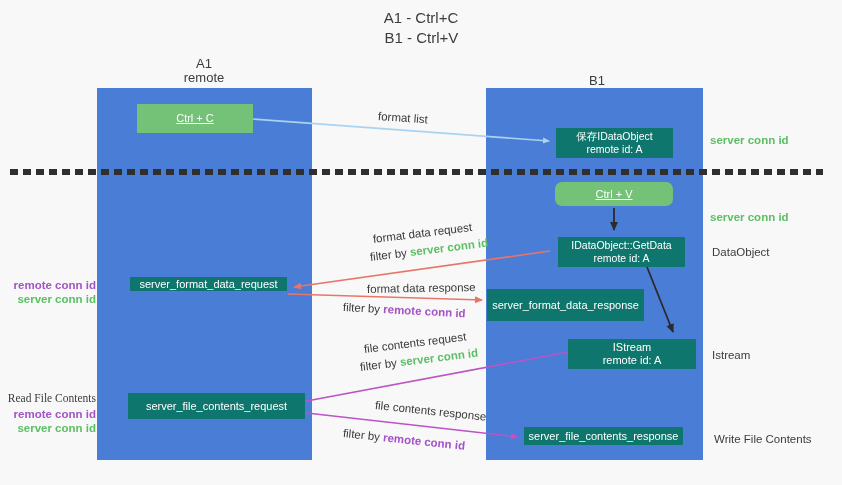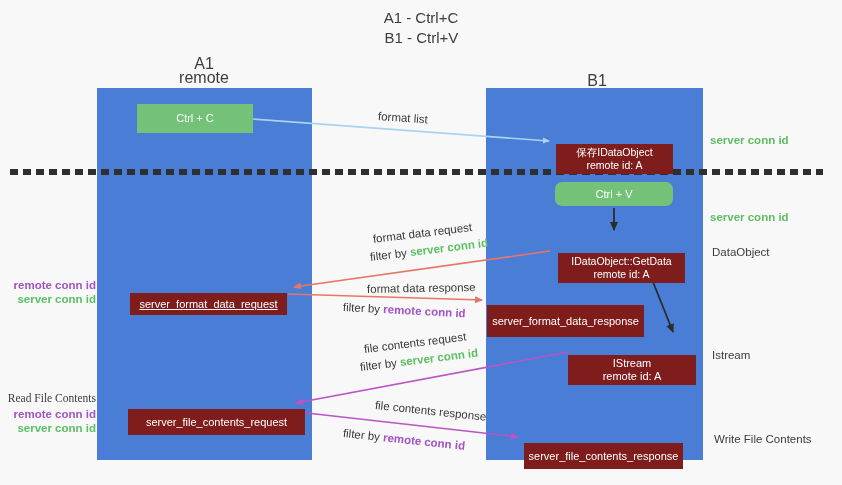--- a/index.html
+++ b/index.html
@@ -9,37 +9,37 @@
     font-family:"Liberation Sans","DejaVu Sans",sans-serif;
     color:#3c3c3c;
   }
   .title{
     position:absolute;left:0;top:8px;width:100%;text-align:center;
     font-size:15px;line-height:20px;color:#3c3c3c;
   }
   .title .inner{display:inline-block;text-align:right;}
   .col-header{
     position:absolute;width:120px;text-align:center;
-    font-size:16px;line-height:14px;color:#3c3c3c;
+    font-size:13px;line-height:14px;color:#3c3c3c;
   }
   .lane{position:absolute;top:88px;height:372px;background:#4a7dd6;z-index:1;}
   .lane-left{left:97px;width:215px;}
   .lane-right{left:486px;width:217px;}
   .divider{
     position:absolute;left:10px;top:169px;width:813px;height:6px;z-index:2;
     background:repeating-linear-gradient(90deg,#2f2f2f 0 8px,transparent 8px 13px);
   }
   .arrows{position:absolute;left:0;top:0;z-index:3;pointer-events:none;}
   .node{
     position:absolute;z-index:4;display:flex;flex-direction:column;
     align-items:center;justify-content:center;
     color:#fff;font-size:11px;line-height:13px;text-align:center;
   }
-  .node.green{background:#74c178;}
-  .node.orange{background:#7f1d1d;margin-top:16px;}
+  .node.green{background:#74c178;text-decoration:underline;}
+  .node.orange{background:#0f766e;}
   .alabel{
     position:absolute;z-index:5;font-size:11.5px;line-height:13px;
     color:#3a3a3a;white-space:nowrap;transform-origin:left center;
   }
   .bold-green{color:#5bbf63;font-weight:bold;}
   .bold-purple{color:#a453c6;font-weight:bold;}
   .side{position:absolute;z-index:5;font-size:11.5px;line-height:14px;white-space:nowrap;}
   .side.right-align{text-align:right;}
 </style>
 </head>
@@ -103,38 +103,38 @@
 
   <div class="node green" style="left:555px;top:182px;width:118px;height:24px;border-radius:7px;">
     <div>Ctrl + V</div>
   </div>
 
   <div class="node orange" style="left:558px;top:237px;width:127px;height:30px;font-size:10.5px;">
     <div>IDataObject::GetData</div>
     <div>remote id: A</div>
   </div>
 
-  <div class="node orange" style="left:130px;top:277px;width:157px;height:22px;text-decoration:underline;">
+  <div class="node orange" style="left:130px;top:277px;width:157px;height:14px;">
     <div>server_format_data_request</div>
   </div>
 
   <div class="node orange" style="left:487px;top:289px;width:157px;height:32px;align-items:center;">
     <div>server_format_data_response</div>
   </div>
 
   <div class="node orange" style="left:568px;top:339px;width:128px;height:30px;">
     <div>IStream</div>
     <div>remote id: A</div>
   </div>
 
   <div class="node orange" style="left:128px;top:393px;width:177px;height:26px;">
     <div>server_file_contents_request</div>
   </div>
 
-  <div class="node orange" style="left:524px;top:427px;width:159px;height:26px;">
+  <div class="node orange" style="left:524px;top:427px;width:159px;height:18px;">
     <div>server_file_contents_response</div>
   </div>
 
   <div class="alabel" style="left:378px;top:110px;transform:rotate(4deg);">format list</div>
 
   <div class="alabel" style="left:373px;top:233px;transform:rotate(-7deg);">format data request</div>
   <div class="alabel" style="left:370px;top:251px;transform:rotate(-7deg);">
     <span>filter by </span><span class="bold-green">server conn id</span>
   </div>
   <div class="alabel" style="left:367px;top:283px;transform:rotate(-1deg);">format data response</div>

